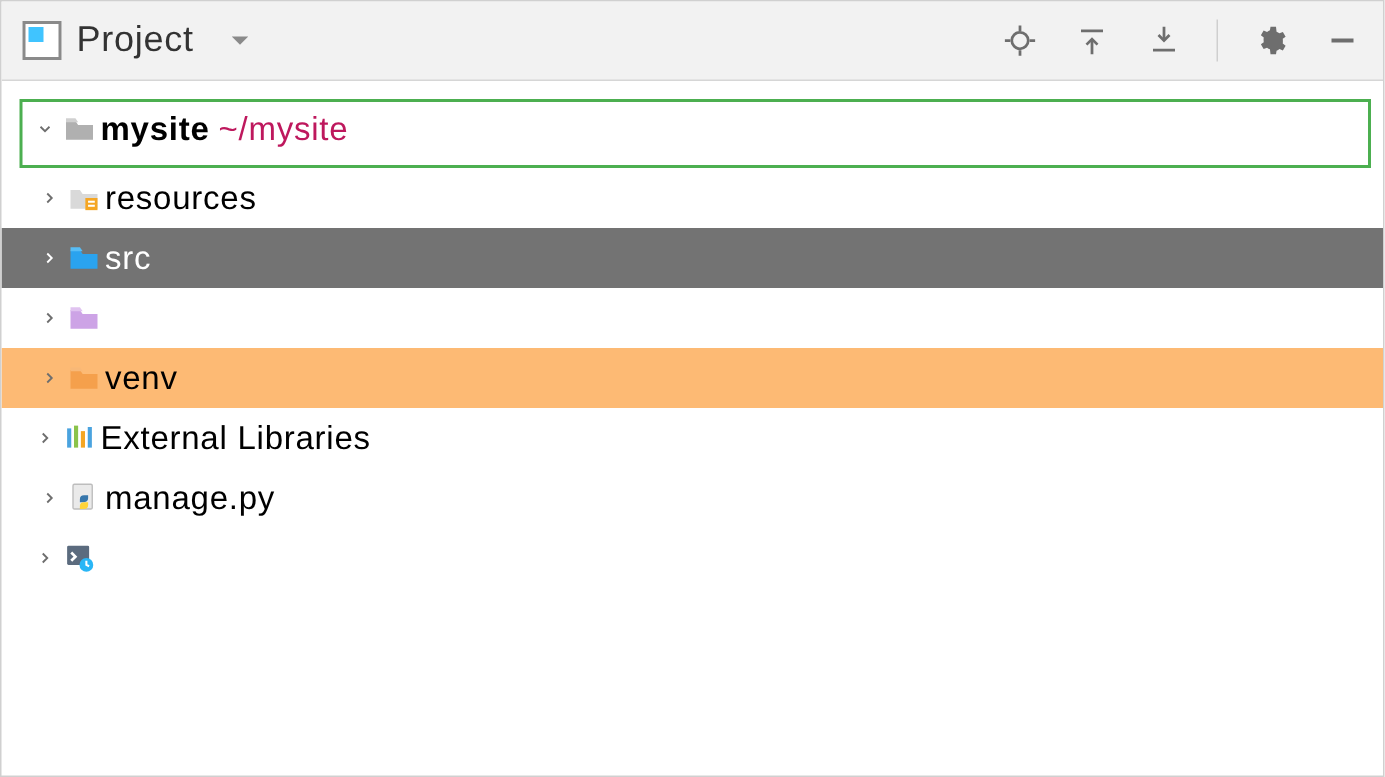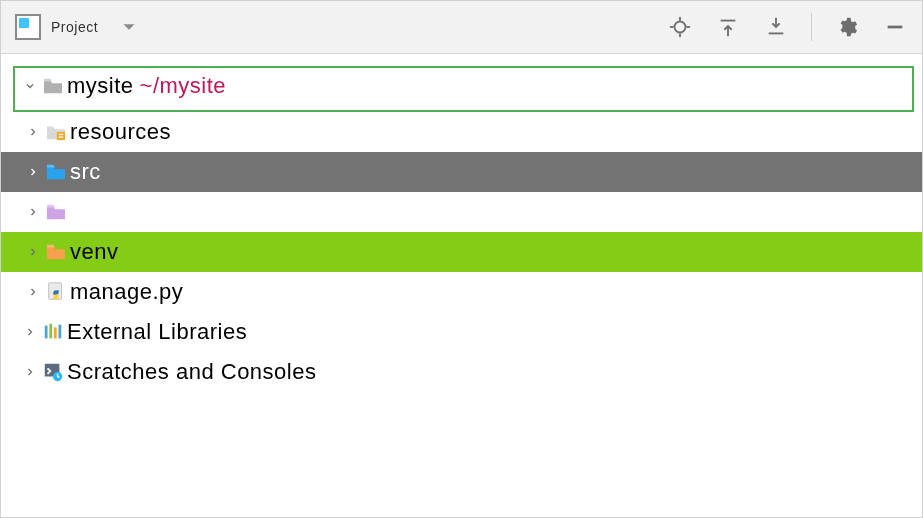--- a/index.html
+++ b/index.html
@@ -1,39 +1,39 @@
 <!DOCTYPE html>
 <html><head>
 <meta charset="utf-8">
 <style>
   html,body{margin:0;padding:0;width:923px;height:518px;font-family:"Segoe UI","Helvetica Neue",Arial,sans-serif;font-size:14px;color:#000;letter-spacing:0.5px}
   body{background:#fff;border:1px solid #d0d0d0;box-sizing:border-box;display:flex;flex-direction:column}
   
   .header{height:52px;background:#f2f2f2;border-bottom:1px solid #d6d6d6;display:flex;align-items:center;padding:0 14px}
   .header-left{display:flex;align-items:center;gap:10px}
-  .header-title{font-size:14px;color:#333}
+  .header-title{font-size:24px;color:#333}
   .spacer{flex:1}
   .toolbar{display:flex;align-items:center;gap:22px}
   .toolbar .sep{width:1px;height:28px;background:#cfcfcf}
   .icon-btn{width:26px;height:26px;display:flex;align-items:center;justify-content:center;color:#6e6e6e}
   .icon-btn svg, .icon-btn .glyph{width:22px;height:22px}
   
   .tree{flex:1;position:relative;padding-top:0}
   .row{display:flex;align-items:center;height:40px;font-size:22px}
   .row .arrow{width:18px;display:flex;justify-content:center;color:#6e6e6e}
   .row .icon{width:28px;display:flex;justify-content:center;align-items:center}
   .row .label{white-space:pre}
   .row .hint{color:#be185d;margin-left:6px}
-  .bold{font-weight:400}
+  .bold{font-weight:700}
   .indent-0{padding-left:20px}
   .indent-1{padding-left:23px}
   .highlight-box{position:absolute;left:12px;right:8px;top:12px;height:42px;border:2px solid #4caf50;pointer-events:none}
   .row.selected{background:#737373;color:#fff}
   .row.selected .arrow{color:#fff}
-  .row.venv{background:#84cc16}
+  .row.venv{background:#fdba74}
   
   .chev{width:12px;height:12px}
   
   .proj-ico{width:22px;height:22px;display:inline-block;border:2px solid #8a8a8a;position:relative;background:#fff}
   .proj-ico::after{content:"";position:absolute;left:2px;top:2px;width:10px;height:10px;background:#40c4ff}
   
   .folder{width:22px;height:18px}
   .lib-ico{width:22px;height:22px}
   .scratch-ico{width:22px;height:22px}
   .py-ico{width:22px;height:22px}
@@ -169,63 +169,62 @@
     </span>
     <span class="icon">
       <svg class="folder" viewBox="0 0 24 20">
           <path fill="#f5a04c" d="M2 4h7l2 3h11v11H2z"></path>
           <path fill="#f8b877" d="M2 2h7l2 3H2z"></path>
         </svg>
     </span>
     <span class="label">venv</span>
   </div>
 
-  <div class="row indent-1">
-    <span class="arrow">
-      <svg class="chev" viewBox="0 0 24 24" fill="none" stroke="currentColor" stroke-width="2.5">
-          <polyline points="9,6 15,12 9,18"></polyline>
-        </svg>
-    </span>
-    <span class="icon">
-      <svg class="py-ico" viewBox="0 0 24 24">
-          <rect x="4" y="2" width="14" height="18" rx="1" fill="#eaeaea" stroke="#bdbdbd"></rect>
-          <path fill="#3776ab" d="M9 13c0-2 1-3 3-3h3v2c0 2-1 3-3 3H9v-2z"></path>
-          <path fill="#ffd43b" d="M15 17c0 2-1 3-3 3H9v-2c0-2 1-3 3-3h3v2z"></path>
-        </svg>
-    </span>
-    <span class="label">manage.py</span>
-  </div>
-
   <div class="row indent-0">
     <span class="arrow">
       <svg class="chev" viewBox="0 0 24 24" fill="none" stroke="currentColor" stroke-width="2.5">
           <polyline points="9,6 15,12 9,18"></polyline>
         </svg>
     </span>
     <span class="icon">
       <svg class="lib-ico" viewBox="0 0 24 24">
           <rect x="3" y="5" width="3" height="14" fill="#4aa3df"></rect>
           <rect x="8" y="3" width="3" height="16" fill="#8bc34a"></rect>
           <rect x="13" y="7" width="3" height="12" fill="#f5a623"></rect>
           <rect x="18" y="4" width="3" height="15" fill="#4aa3df"></rect>
         </svg>
     </span>
     <span class="label">External Libraries</span>
   </div>
 
+  <div class="row indent-1">
+    <span class="arrow">
+      <svg class="chev" viewBox="0 0 24 24" fill="none" stroke="currentColor" stroke-width="2.5">
+          <polyline points="9,6 15,12 9,18"></polyline>
+        </svg>
+    </span>
+    <span class="icon">
+      <svg class="py-ico" viewBox="0 0 24 24">
+          <rect x="4" y="2" width="14" height="18" rx="1" fill="#eaeaea" stroke="#bdbdbd"></rect>
+          <path fill="#3776ab" d="M9 13c0-2 1-3 3-3h3v2c0 2-1 3-3 3H9v-2z"></path>
+          <path fill="#ffd43b" d="M15 17c0 2-1 3-3 3H9v-2c0-2 1-3 3-3h3v2z"></path>
+        </svg>
+    </span>
+    <span class="label">manage.py</span>
+  </div>
+
   <div class="row indent-0">
     <span class="arrow">
       <svg class="chev" viewBox="0 0 24 24" fill="none" stroke="currentColor" stroke-width="2.5">
           <polyline points="9,6 15,12 9,18"></polyline>
         </svg>
     </span>
     <span class="icon">
       <svg class="scratch-ico" viewBox="0 0 24 24">
           <rect x="3" y="3" width="16" height="14" rx="1" fill="#5b6b7e"></rect>
           <polyline points="6,8 9,11 6,14" fill="none" stroke="#fff" stroke-width="2"></polyline>
           <circle cx="17" cy="17" r="5" fill="#29b6f6"></circle>
           <path d="M17 14v3l2 1" stroke="#fff" stroke-width="1.5" fill="none"></path>
         </svg>
     </span>
-    <span class="label">Scratches and Consoles</span>
   </div>
 
 </div>
 
 </body></html>

